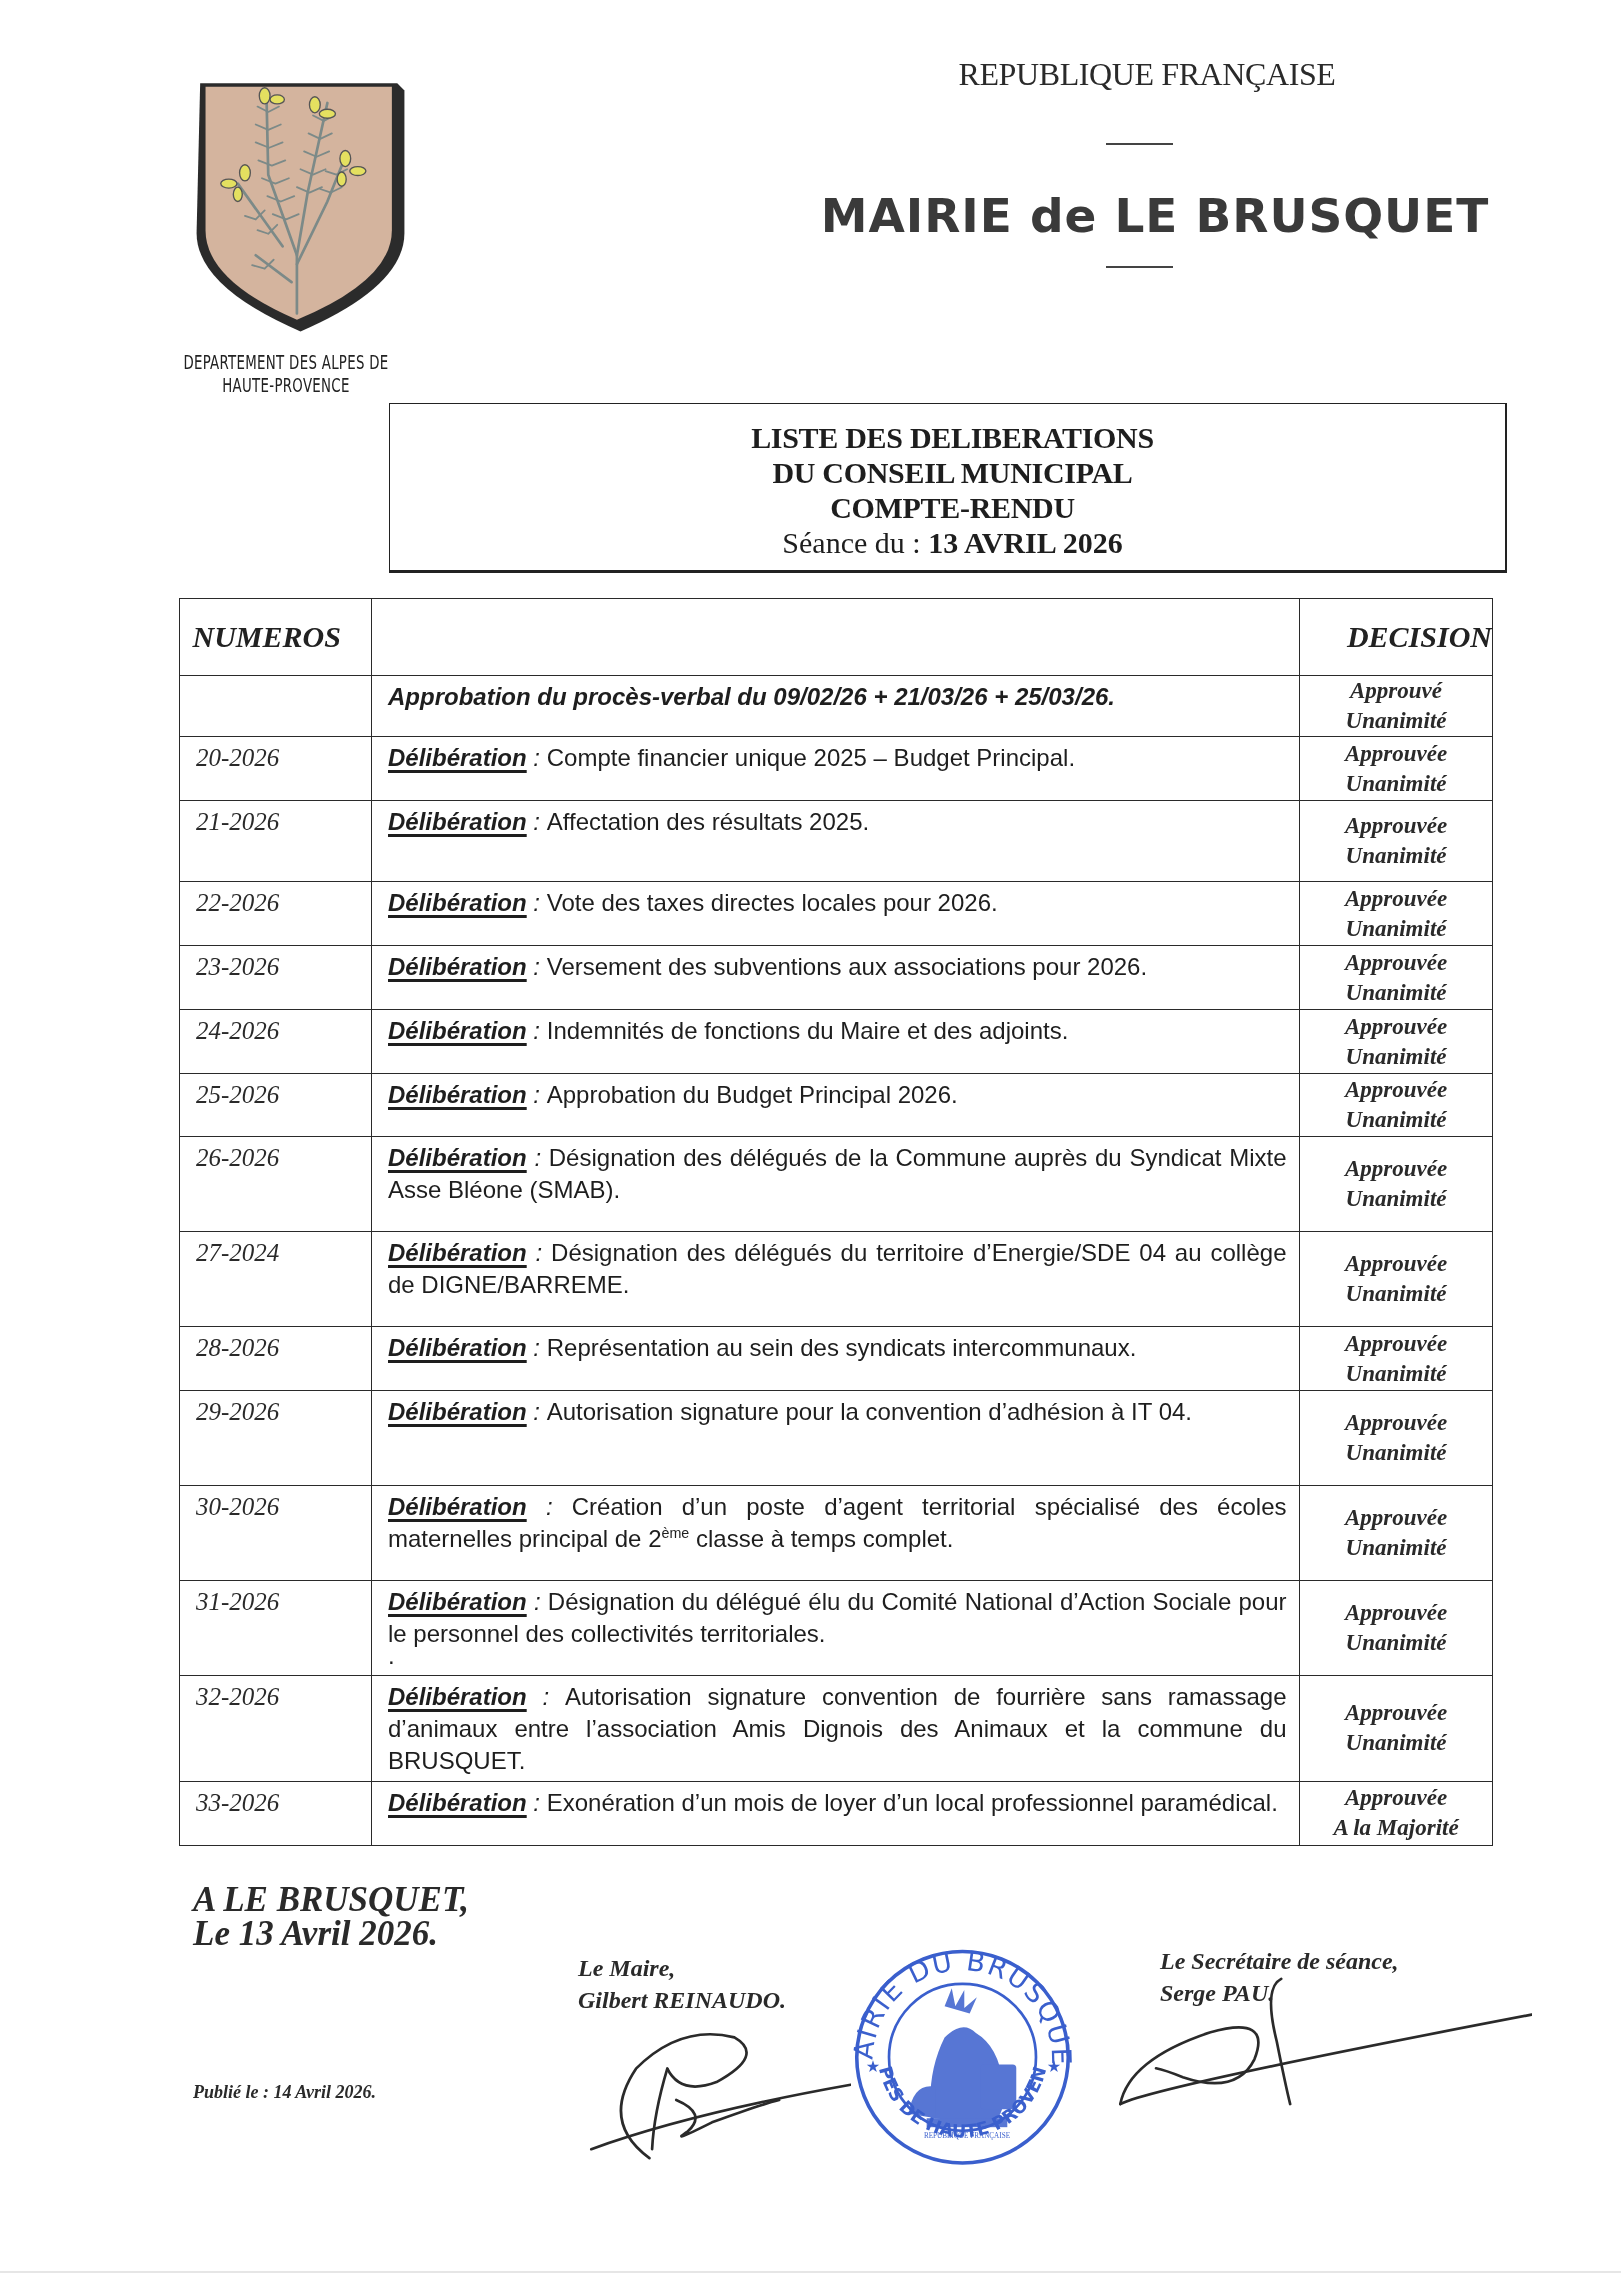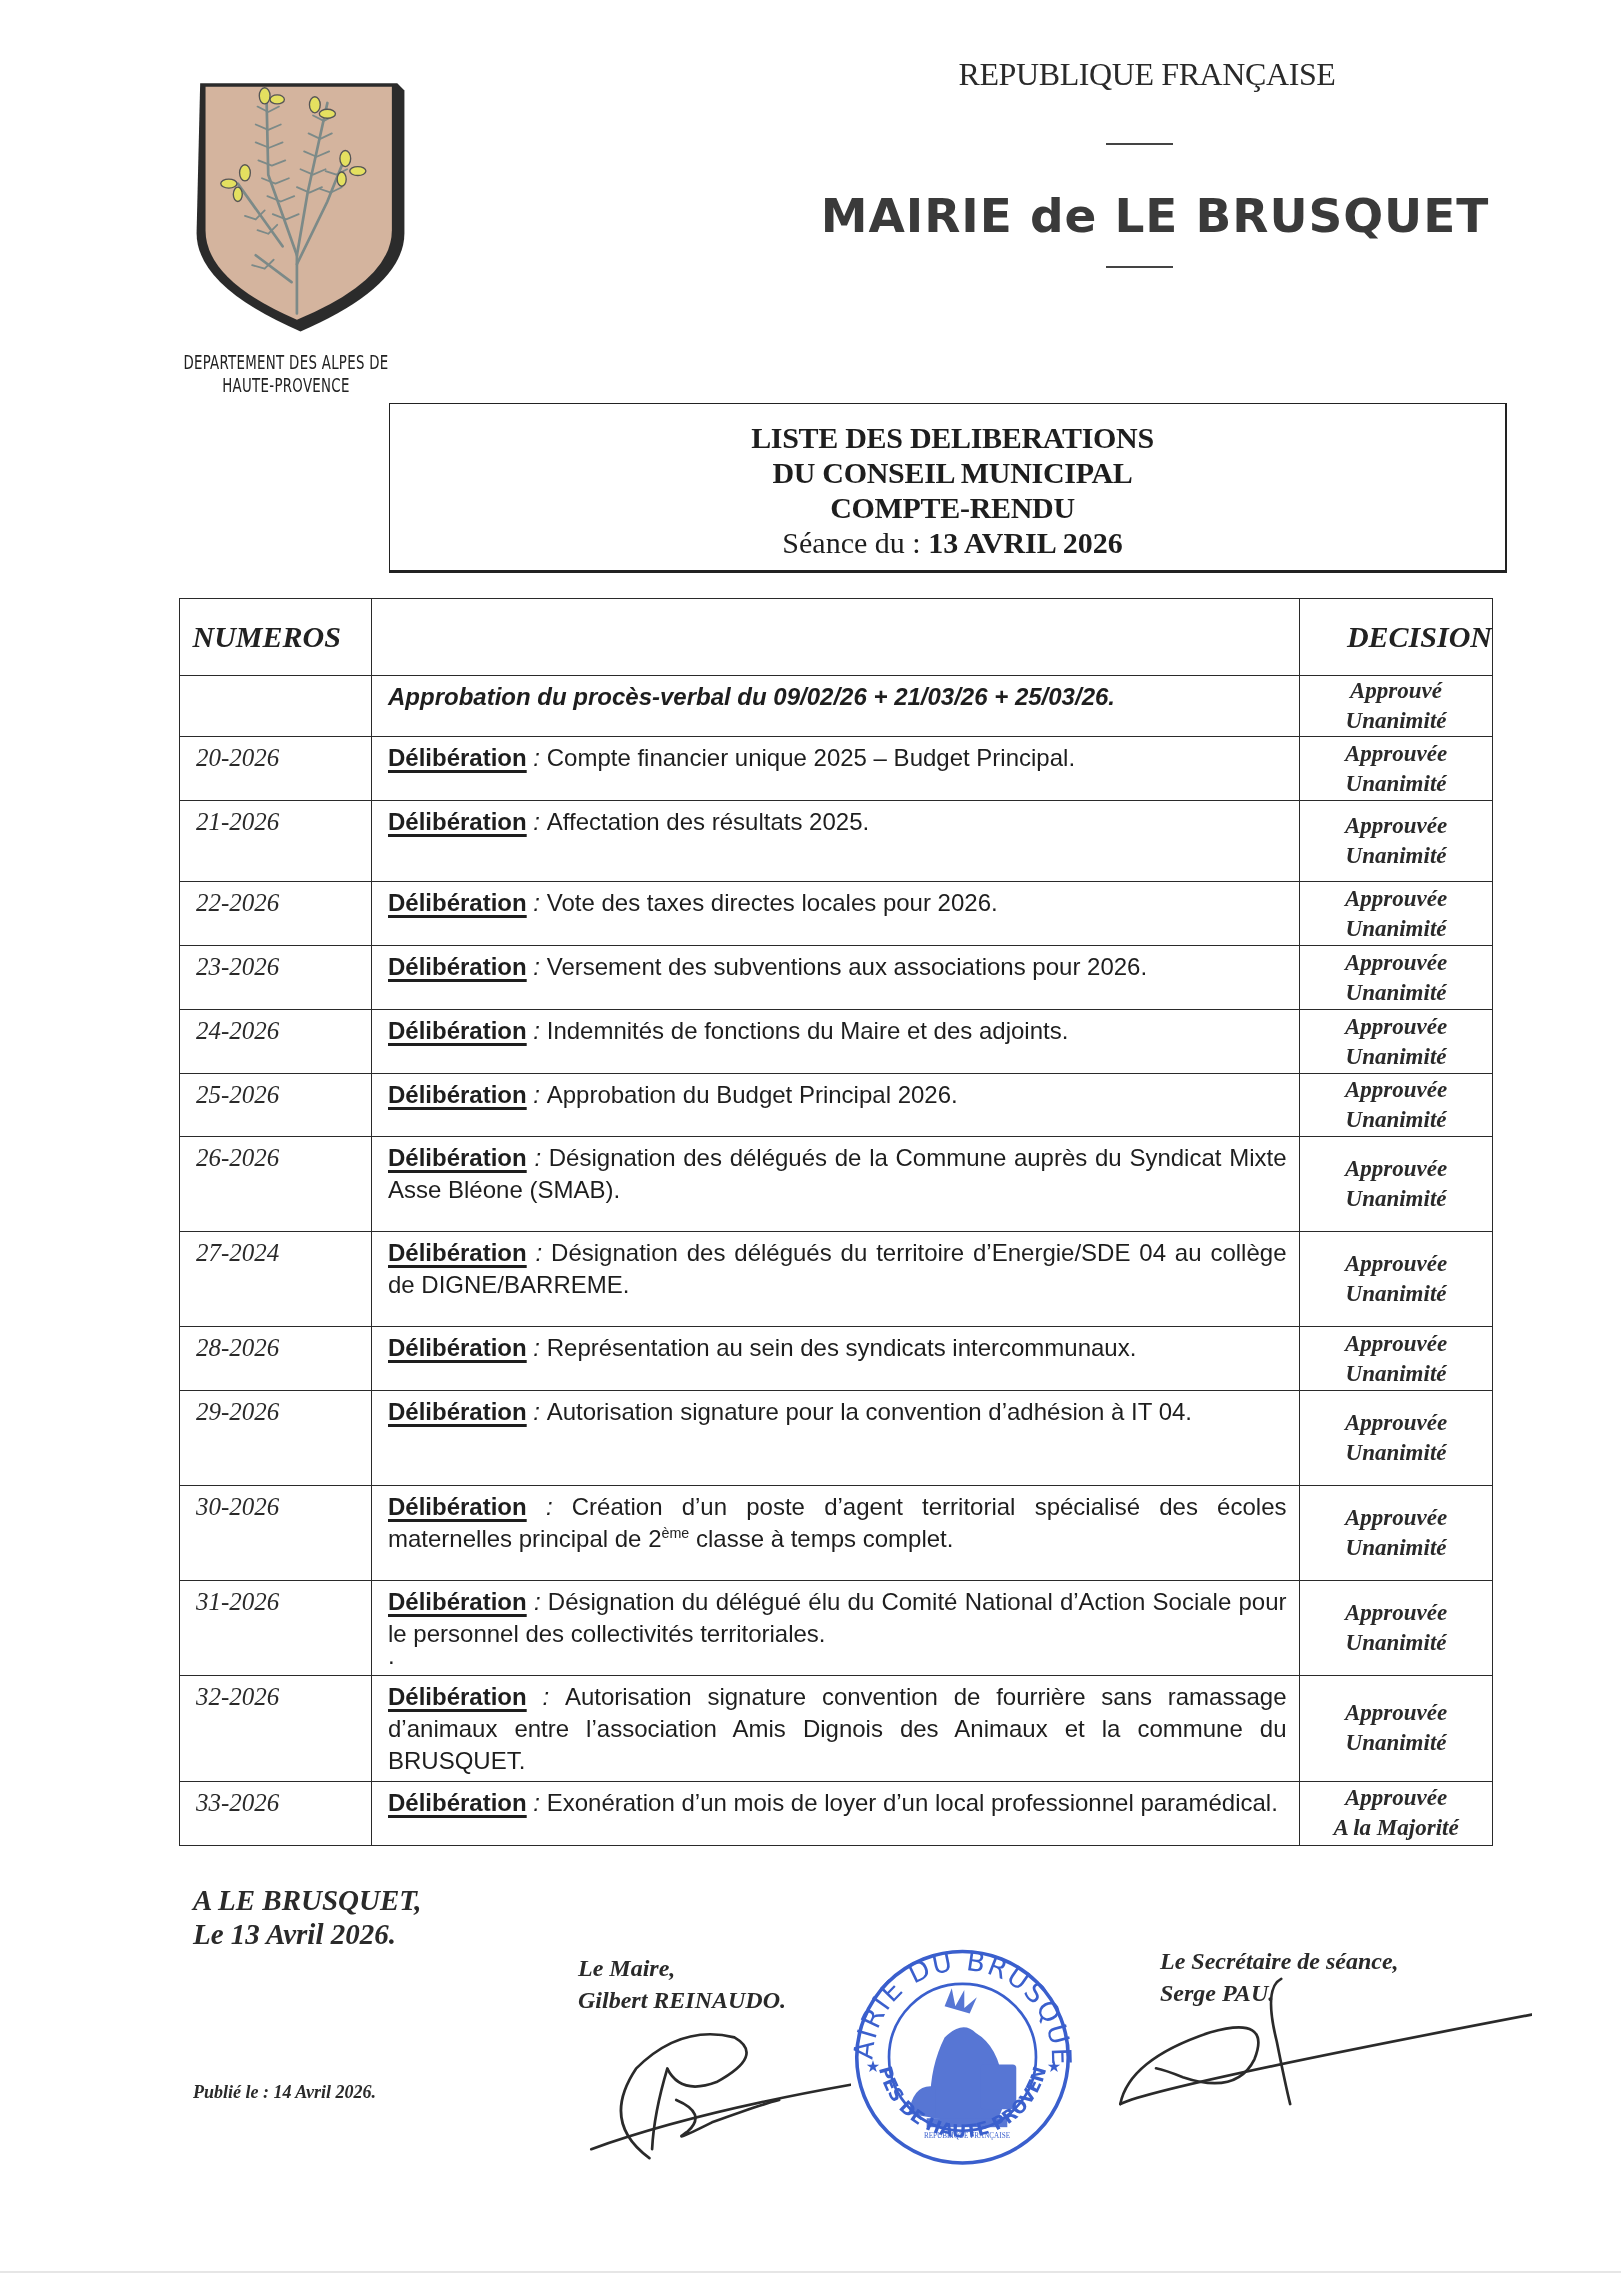--- a/index.html
+++ b/index.html
@@ -25,29 +25,29 @@
   .tbl { left:179px; top:598px; width:1312px; border-collapse:collapse; table-layout:fixed; }
   .tbl td { border:1.8px solid #2a2a2a; vertical-align:top; padding:0; }
   .tbl col.c1 { width:192px; }
   .tbl col.c2 { width:928px; }
   .tbl col.c3 { width:193px; }
   .hdr td { height:76px; vertical-align:middle; }
   .hnum { font-style:italic; font-weight:bold; font-size:30px; padding-left:12.5px !important; color:#222; }
   .hdec { font-style:italic; font-weight:bold; font-size:30px; text-align:right; color:#222; }
   .num { font-style:italic; font-size:25px; padding:7.2px 0 0 16px !important; color:#2a2a2a; }
   .desc { font-family:"Liberation Sans", sans-serif; font-size:24px; line-height:32px; padding:5.4px 12.5px 3.6px 16px !important; text-align:justify; color:#1e1e1e; }
-  .desc .lab { font-weight:bold; text-decoration:underline; text-decoration-thickness:2.7px; text-underline-offset:3.6px; }
+  .desc .lab { font-weight:bold; font-style:italic; text-decoration:underline; text-decoration-thickness:2.7px; text-underline-offset:3.6px; }
   .desc .sep { font-style:italic; }
   .desc.pv { font-weight:bold; font-style:italic; }
   .dec { font-style:italic; font-weight:bold; font-size:23px; line-height:30px; text-align:center; vertical-align:middle !important; color:#2a2a2a; }
   .dec .l1, .dec .l2 { display:block; }
   .sup { font-size:14.3px; vertical-align:super; line-height:0; }
 
   
-  .place { left:193px; top:1883px; font-style:italic; font-weight:bold; font-size:29px; line-height:34px; color:#2a2a2a; }
+  .place { left:193px; top:1883px; font-style:italic; font-weight:bold; font-size:35px; line-height:34px; color:#2a2a2a; }
   .publie { left:193px; top:2082px; font-style:italic; font-weight:bold; font-size:18px; color:#2a2a2a; }
   .maire { left:578px; top:1952px; font-style:italic; font-weight:bold; font-size:24px; line-height:32px; color:#2a2a2a; }
   .secretaire { left:1160px; top:1945px; font-style:italic; font-weight:bold; font-size:24px; line-height:32px; color:#2a2a2a; }
   .stamp { left:846px; top:1939px; width:233px; height:233px; }
   .sig1 { left:582px; top:2015px; width:269px; height:161px; }
   .sig2 { left:1102px; top:1961px; width:430px; height:152px; }
   .bottomline { left:0; top:2271px; width:1621px; height:1.8px; background:#e6e6e6; }
 </style>
 </head>
 <body>

